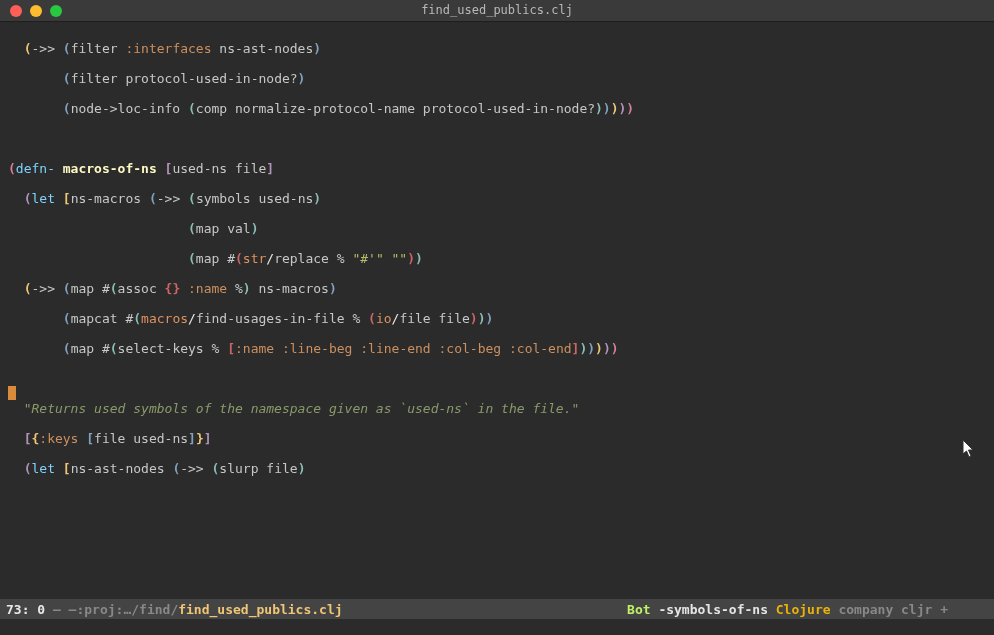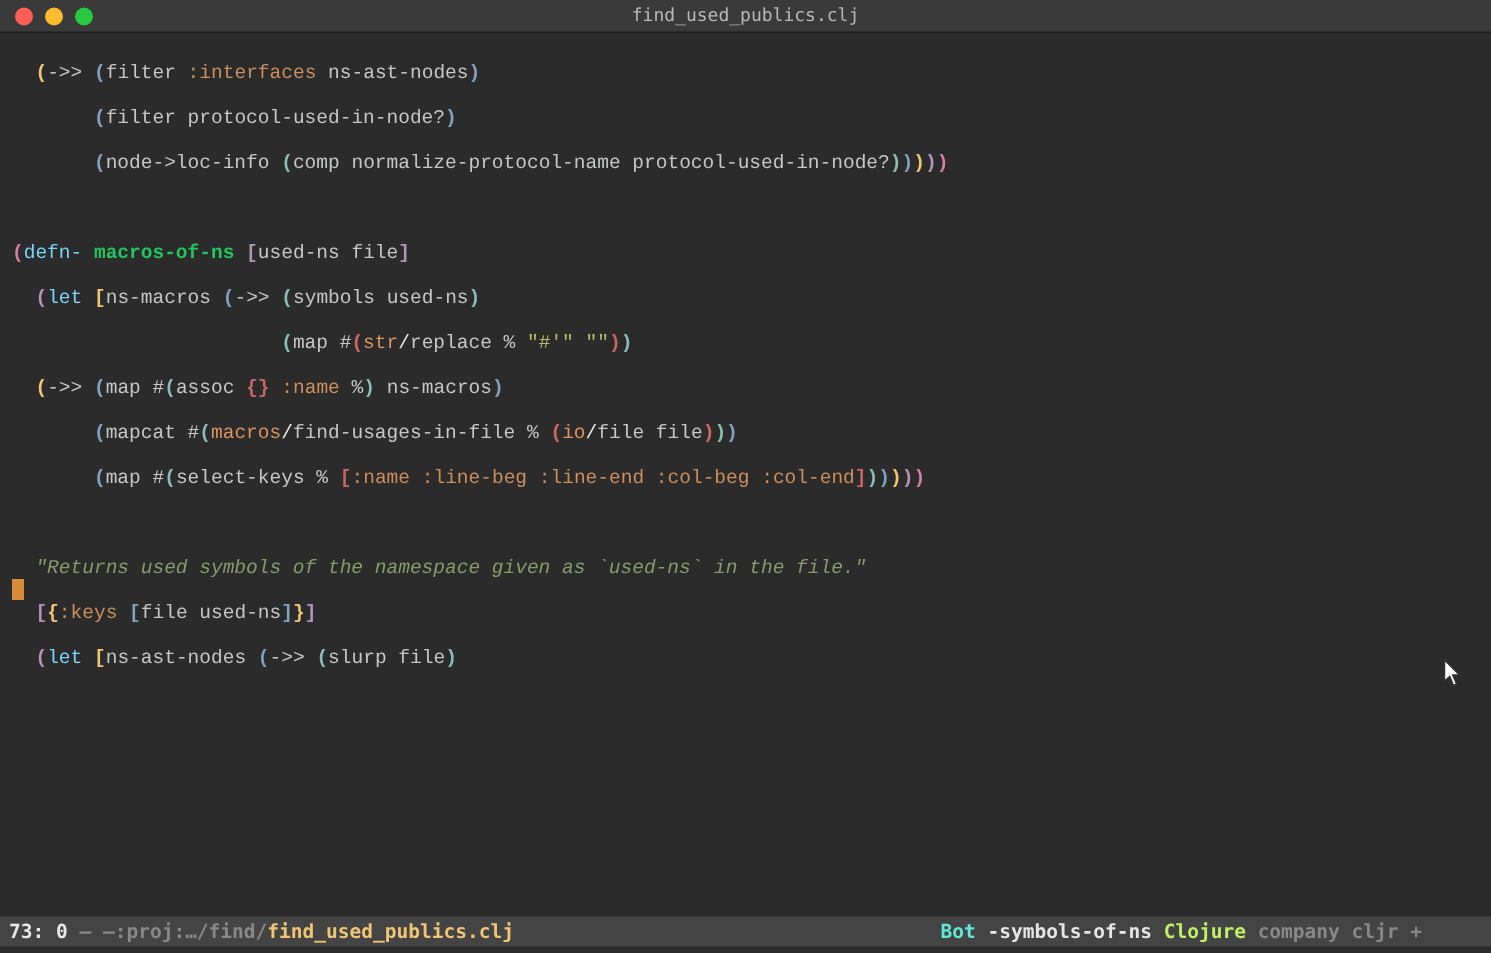--- a/index.html
+++ b/index.html
@@ -34,65 +34,64 @@
     text-align: center;
     color: #b8b8b8;
     font-size: 12px;
     pointer-events: none;
   }
   .editor {
     padding: 4px 0 0 8px;
     white-space: pre;
     height: 450px;
     position: relative;
-    font-family: Liberation Mono, monospace;
   }
   .line { height: 15px; }
   .cursor-mark {
     position: absolute;
     left: 8px;
     width: 8px;
     height: 14px;
     background: #d88b3a;
   }
   .statusbar {
     position: absolute;
-    bottom: 4px; left: 0; right: 0;
+    bottom: 16px; left: 0; right: 0;
     height: 20px;
     background: #444444;
     color: #bbbbbb;
     display: flex;
     align-items: center;
     padding: 0 6px;
     font-weight: bold;
     font-size: 13px;
   }
   .sb-left { flex: 0 0 auto; }
   .sb-mid { flex: 1; }
   .sb-right { flex: 0 0 auto; padding-right: 40px;}
   
   .p-yellow { color: #f0c674; }
   .p-blue   { color: #81a2be; }
   .p-green  { color: #8abeb7; }
   .p-purple { color: #b294bb; }
   .p-pink   { color: #d77fa3; }
   .p-red    { color: #cc6666; }
   .kw       { color: #7dd3fc; } 
-  .fnname   { color: #22c55e; font-weight: bold; }
+  .fnname   { color: #fef9c3; font-weight: bold; }
   .sym      { color: #c5c8c6; }
   .kwc      { color: #cc8f5e; } 
   .str      { color: #b5bd68; }
   .ns       { color: #de935f; }
   .doc      { color: #8a9a6b; font-style: italic; }
   .white    { color: #e8e8e8; }
   .bold     { font-weight: bold; }
   .sb-file  { color: #f0c674; }
-  .sb-bot   { color: #5eead4; }
+  .sb-bot   { color: #bef264; }
   .sb-func  { color: #e5e5e5; }
-  .sb-mode  { color: #bef264; }
+  .sb-mode  { color: #eab308; }
   .sb-dim   { color: #888888; }
   .mouse-cursor {
     position: absolute;
     right: 18px;
     bottom: 28px;
     width: 14px;
     height: 20px;
     pointer-events:none;
   }
   .mouse-cursor svg { width: 14px; height: 20px; }
@@ -109,20 +108,21 @@
   <div class="title">find_used_publics.clj</div>
 </div>
 
 <div class="editor">
 <div class="line">  <span class="p-yellow bold">(</span><span class="sym">-&gt;&gt;</span> <span class="p-blue bold">(</span><span class="sym">filter</span> <span class="kwc">:interfaces</span> <span class="sym">ns-ast-nodes</span><span class="p-blue bold">)</span></div>
 <div class="line">       <span class="p-blue bold">(</span><span class="sym">filter</span> <span class="sym">protocol-used-in-node?</span><span class="p-blue bold">)</span></div>
 <div class="line">       <span class="p-blue bold">(</span><span class="sym">node-&gt;loc-info</span> <span class="p-green bold">(</span><span class="sym">comp</span> <span class="sym">normalize-protocol-name</span> <span class="sym">protocol-used-in-node?</span><span class="p-green bold">)</span><span class="p-blue bold">)</span><span class="p-yellow bold">)</span><span class="p-purple bold">)</span><span class="p-pink bold">)</span></div>
 <div class="line"></div>
 <div class="line"><span class="p-pink bold">(</span><span class="kw">defn-</span> <span class="fnname">macros-of-ns</span> <span class="p-purple bold">[</span><span class="sym">used-ns</span> <span class="sym">file</span><span class="p-purple bold">]</span></div>
 <div class="line">  <span class="p-purple bold">(</span><span class="kw">let</span> <span class="p-yellow bold">[</span><span class="sym">ns-macros</span> <span class="p-blue bold">(</span><span class="sym">-&gt;&gt;</span> <span class="p-green bold">(</span><span class="sym">symbols</span> <span class="sym">used-ns</span><span class="p-green bold">)</span></div>
+<div class="line">                       <span class="p-green bold">(</span><span class="sym">map</span> <span class="sym">val</span><span class="p-green bold">)</span></div>
 <div class="line">                       <span class="p-green bold">(</span><span class="sym">map</span> #<span class="p-red bold">(</span><span class="ns">str</span><span class="white">/</span><span class="sym">replace</span> <span class="sym">%</span> <span class="str">"#'"</span> <span class="str">""</span><span class="p-red bold">)</span><span class="p-green bold">)</span></div>
 <div class="line">  <span class="p-yellow bold">(</span><span class="sym">-&gt;&gt;</span> <span class="p-blue bold">(</span><span class="sym">map</span> #<span class="p-green bold">(</span><span class="sym">assoc</span> <span class="p-red bold">{}</span> <span class="kwc">:name</span> <span class="sym">%</span><span class="p-green bold">)</span> <span class="sym">ns-macros</span><span class="p-blue bold">)</span></div>
 <div class="line">       <span class="p-blue bold">(</span><span class="sym">mapcat</span> #<span class="p-green bold">(</span><span class="ns">macros</span><span class="white">/</span><span class="sym">find-usages-in-file</span> <span class="sym">%</span> <span class="p-red bold">(</span><span class="ns">io</span><span class="white">/</span><span class="sym">file</span> <span class="sym">file</span><span class="p-red bold">)</span><span class="p-green bold">)</span><span class="p-blue bold">)</span></div>
 <div class="line">       <span class="p-blue bold">(</span><span class="sym">map</span> #<span class="p-green bold">(</span><span class="sym">select-keys</span> <span class="sym">%</span> <span class="p-red bold">[</span><span class="kwc">:name</span> <span class="kwc">:line-beg</span> <span class="kwc">:line-end</span> <span class="kwc">:col-beg</span> <span class="kwc">:col-end</span><span class="p-red bold">]</span><span class="p-green bold">)</span><span class="p-blue bold">)</span><span class="p-yellow bold">)</span><span class="p-purple bold">)</span><span class="p-pink bold">)</span></div>
 <div class="line"></div>
 <div class="line">  <span class="doc">"Returns used symbols of the namespace given as `used-ns` in the file."</span></div>
 <div class="line">  <span class="p-purple bold">[</span><span class="p-yellow bold">{</span><span class="kwc">:keys</span> <span class="p-blue bold">[</span><span class="sym">file</span> <span class="sym">used-ns</span><span class="p-blue bold">]</span><span class="p-yellow bold">}</span><span class="p-purple bold">]</span></div>
 <div class="line">  <span class="p-purple bold">(</span><span class="kw">let</span> <span class="p-yellow bold">[</span><span class="sym">ns-ast-nodes</span> <span class="p-blue bold">(</span><span class="sym">-&gt;&gt;</span> <span class="p-green bold">(</span><span class="sym">slurp</span> <span class="sym">file</span><span class="p-green bold">)</span></div>
 
 

